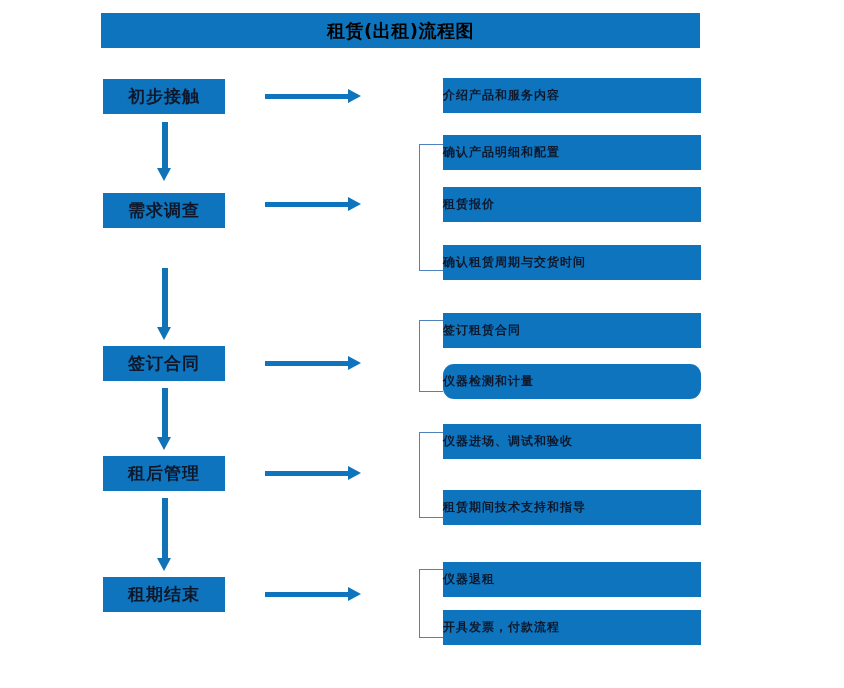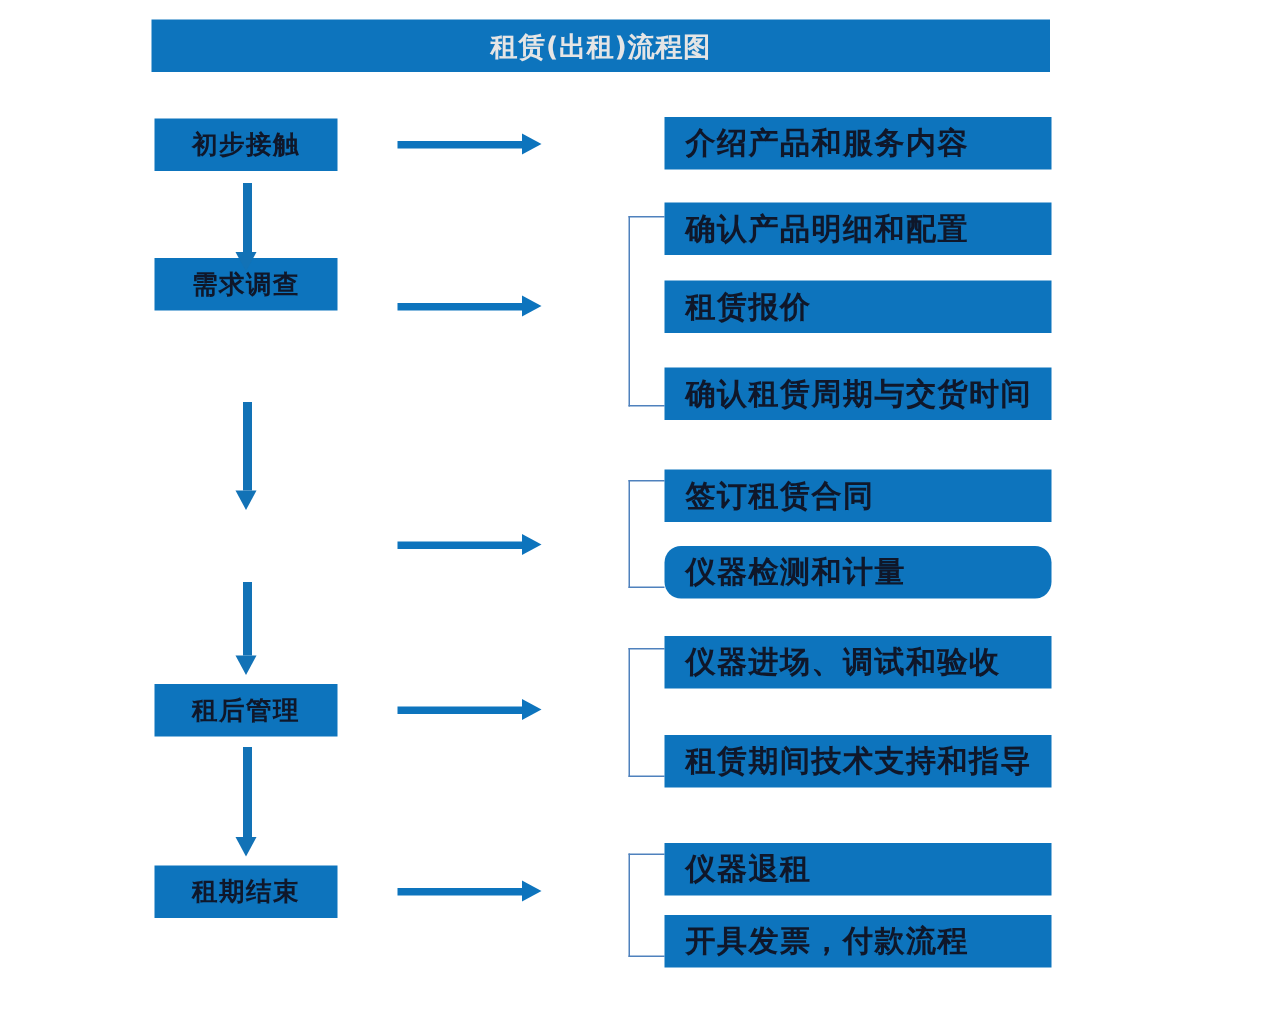--- a/index.html
+++ b/index.html
@@ -23,21 +23,21 @@
     height: 688px;
   }
 
   .title-bar {
     position: absolute;
     left: 101px;
     top: 13px;
     width: 599px;
     height: 35px;
     background: #0d74bd;
-    color: #e5e5e5;
+    color: #000000;
     display: flex;
     align-items: center;
     justify-content: center;
     font-size: 18px;
     font-weight: bold;
     letter-spacing: 0.5px;
   }
 
   .stage-box {
     position: absolute;
@@ -55,23 +55,22 @@
     left: 103px;
     width: 122px;
     height: 35px;
     justify-content: center;
   }
 
   .stage-box.right {
     left: 443px;
     width: 258px;
     height: 35px;
-    padding-left: 14px;
     justify-content: flex-start;
-    font-size: 20px;
+    font-size: 12px;
   }
 
   
   .h-arrow {
     position: absolute;
     left: 265px;
     width: 96px;
     height: 14px;
   }
   .h-arrow .shaft {
@@ -128,21 +127,22 @@
   }
 </style>
 </head>
 <body>
 
 <div id="canvas">
 
   <div class="title-bar">租赁(出租)流程图</div>
 
   <div class="stage-box left" style="top:79px;">初步接触</div>
-  <div class="stage-box left" style="top:172px;">需求调查</div>
+  <div class="stage-box left" style="top:193px;">需求调查</div>
+  <div class="stage-box left" style="top:346px;">签订合同</div>
   <div class="stage-box left" style="top:456px;">租后管理</div>
   <div class="stage-box left" style="top:577px;">租期结束</div>
 
   <div class="v-arrow" style="top:122px; height:59px;">
     <div class="shaft" style="height:46px;"></div>
     <div class="head"></div>
   </div>
   <div class="v-arrow" style="top:268px; height:72px;">
     <div class="shaft" style="height:59px;"></div>
     <div class="head"></div>

